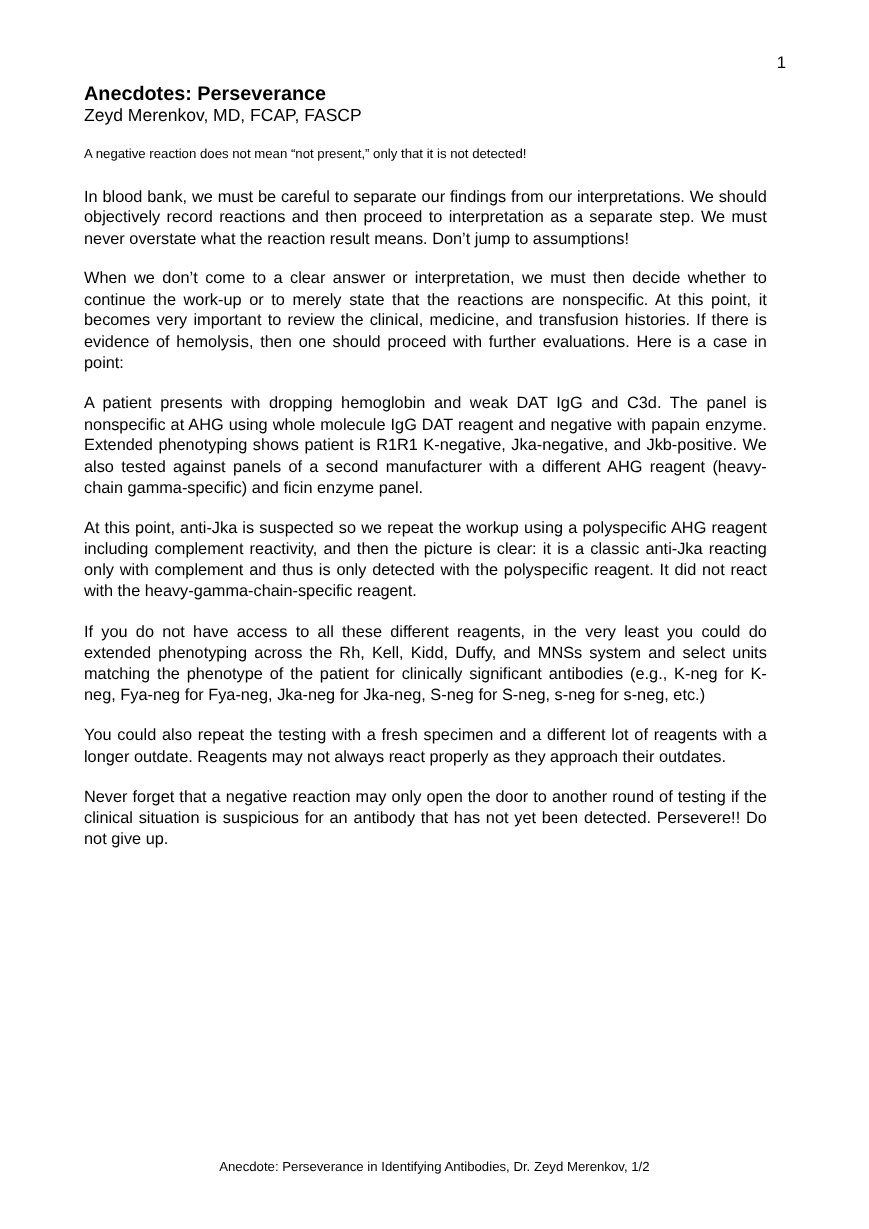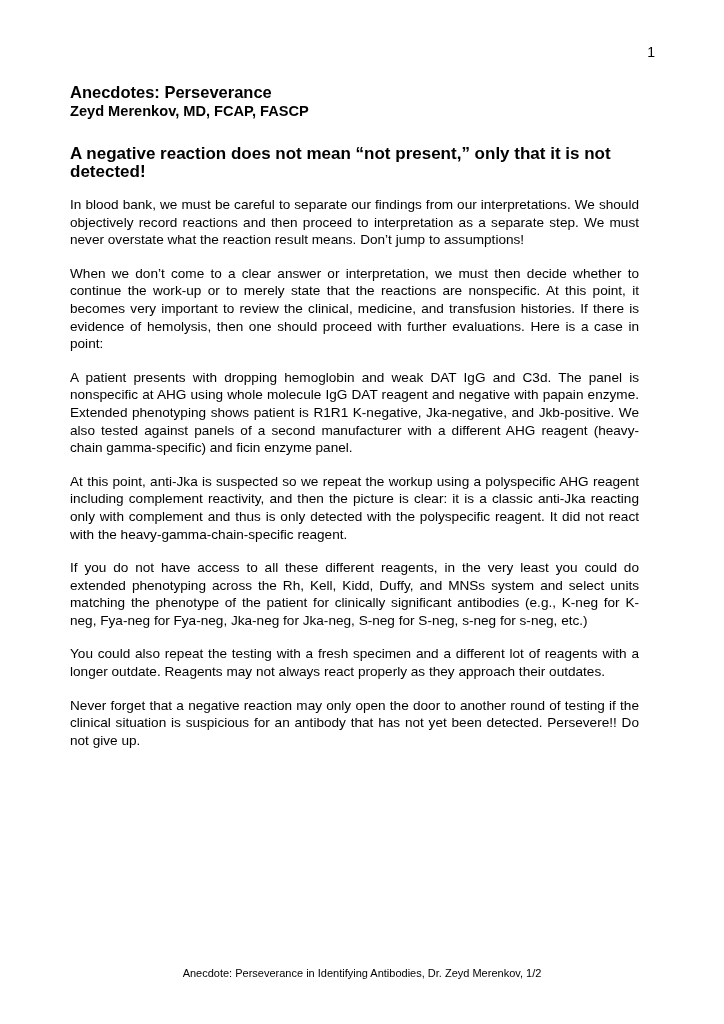--- a/index.html
+++ b/index.html
@@ -18,40 +18,40 @@
     .page-number {
       position: absolute;
       top: 44px;
       right: 69px;
       font-size: 14px;
       line-height: 16px;
     }
     .content {
       position: absolute;
       left: 70px;
-      top: 83px;
+      top: 69px;
       width: 585px;
     }
     .title {
       font-size: 16.5px;
       font-weight: bold;
       line-height: 19px;
       margin: 0;
     }
     .subtitle {
       font-size: 14.6px;
-      font-weight: bold;
+      font-weight: normal;
       line-height: 18px;
       margin: 0;
     }
     .lead {
-      font-size: 17px;
-      font-weight: bold;
+      font-size: 11px;
+      font-weight: normal;
       line-height: 17.5px;
-      margin: 25px 0 0 0;
+      margin: 15px 0 0 0;
     }
     .para {
       font-size: 13.6px;
       line-height: 17.6px;
       margin: 16px 16px 0 0;
       text-align: justify;
     }
     .footer {
       position: absolute;
       top: 966px;

